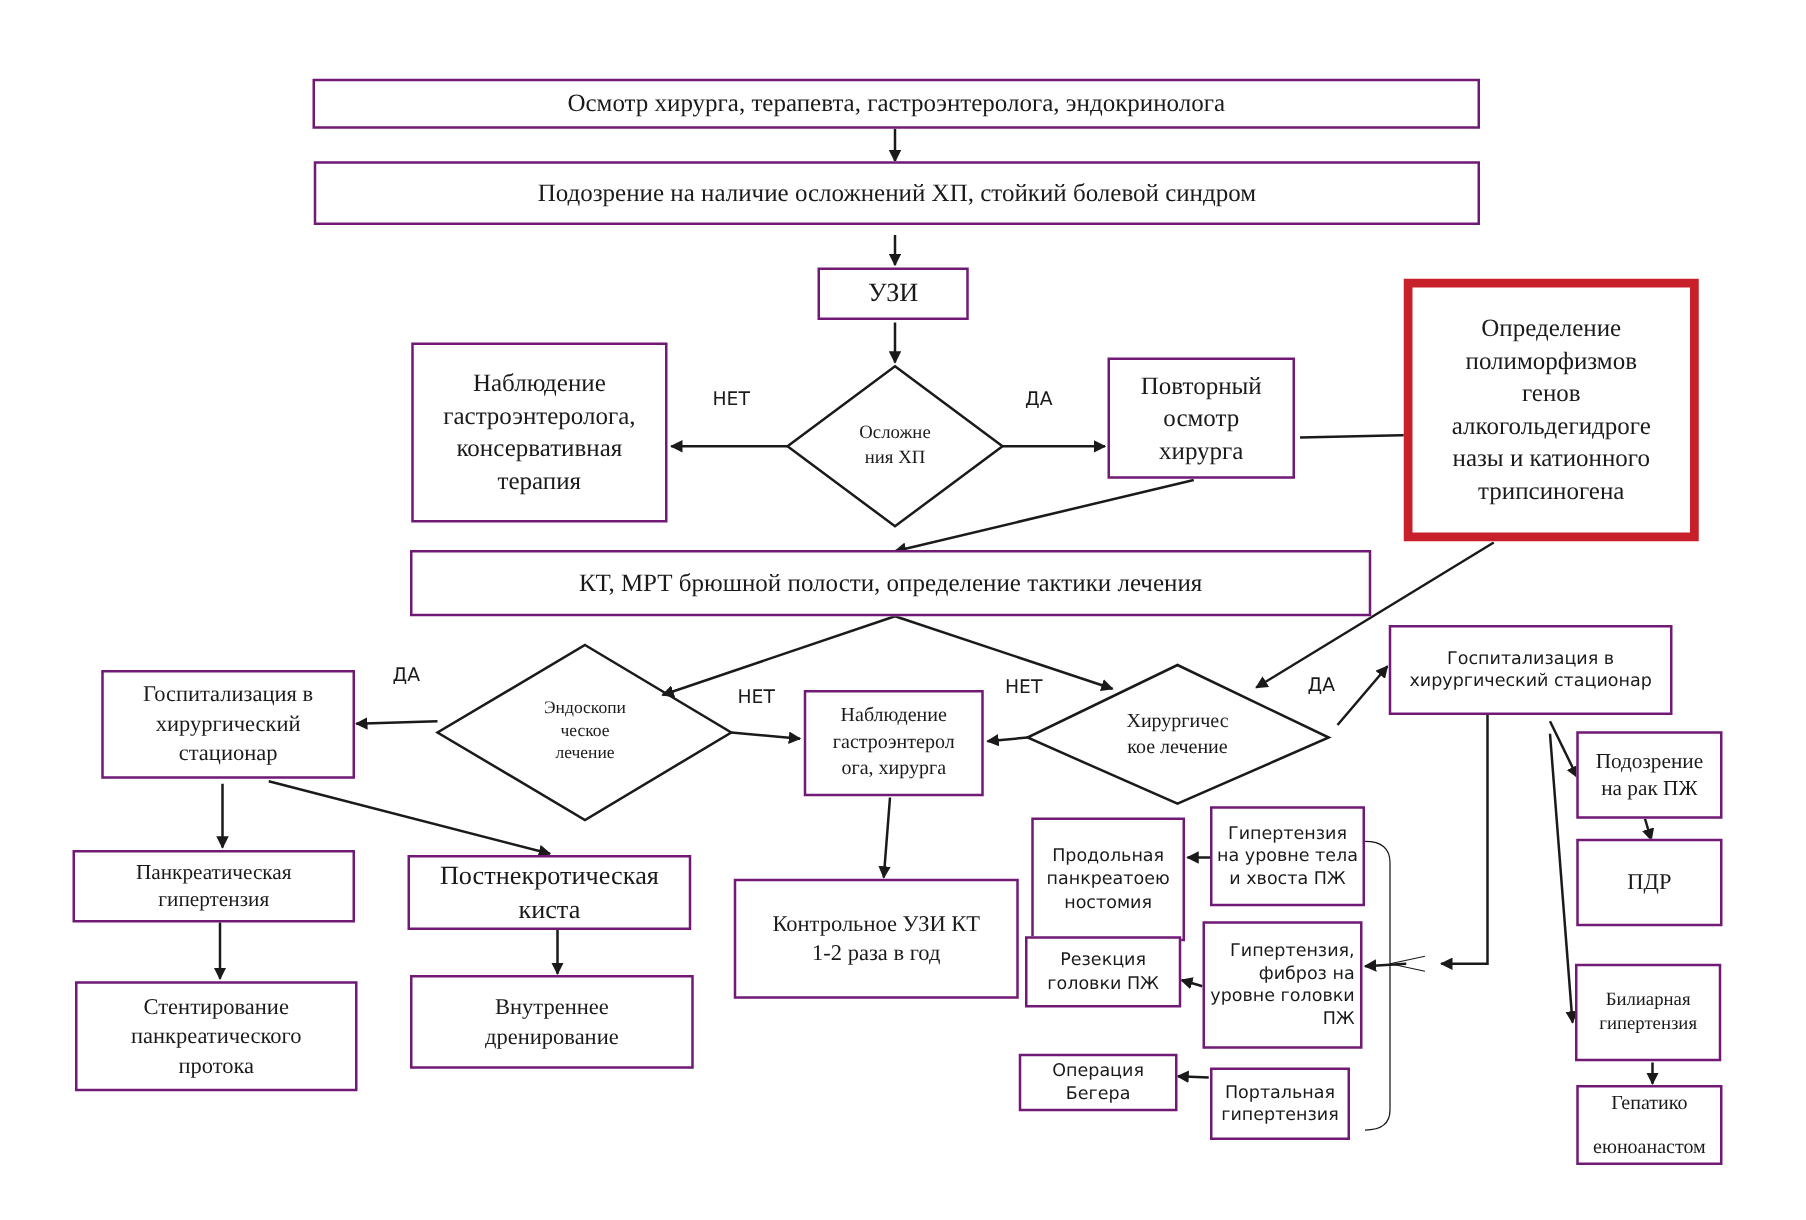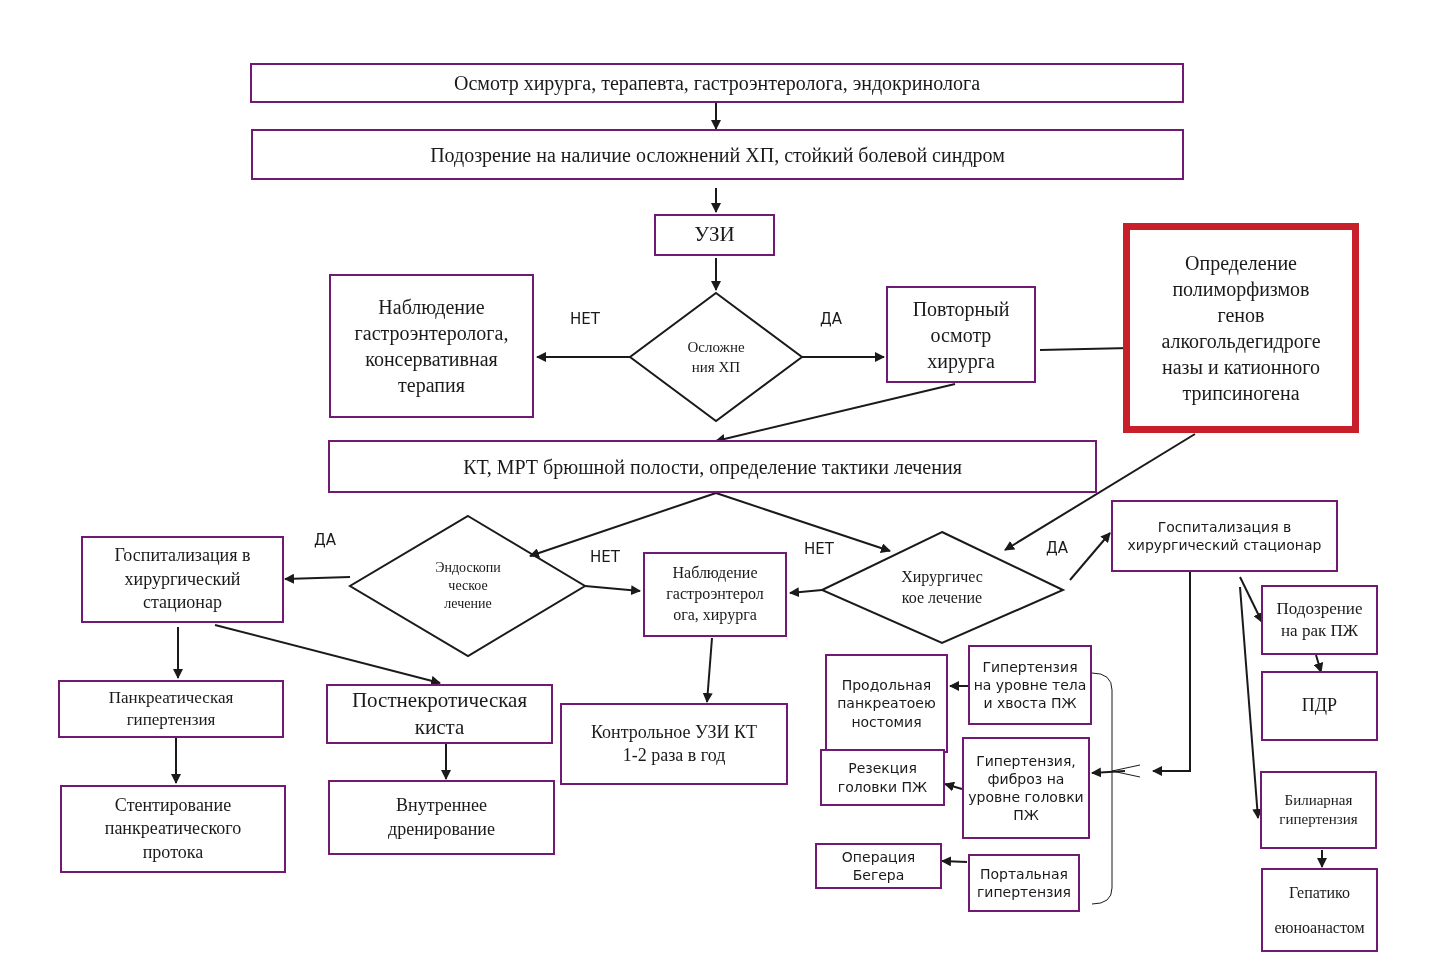--- a/index.html
+++ b/index.html
@@ -102,46 +102,46 @@
 
 <div class="box" style="left:58px;top:680px;width:226px;height:58px;font-size:17px;">Панкреатическая
 гипертензия</div>
 <div class="box" style="left:326px;top:684px;width:227px;height:60px;font-size:21px;">Постнекротическая
 киста</div>
 <div class="box" style="left:60px;top:785px;width:226px;height:88px;font-size:18px;">Стентирование
 панкреатического
 протока</div>
 <div class="box" style="left:328px;top:780px;width:227px;height:75px;font-size:18px;">Внутреннее
 дренирование</div>
-<div class="box" style="left:560px;top:703px;width:228px;height:82px;font-size:18px;">Контрольное УЗИ КТ
+<div class="box" style="left:587px;top:703px;width:228px;height:96px;font-size:18px;">Контрольное УЗИ КТ
 1-2 раза в год</div>
 
 <div class="box sans" style="left:825px;top:654px;width:123px;height:99px;font-size:14px;">Продольная
 панкреатоею
 ностомия</div>
 <div class="box sans" style="left:968px;top:645px;width:124px;height:80px;font-size:14px;">Гипертензия
 на уровне тела
 и хвоста ПЖ</div>
 <div class="box sans" style="left:820px;top:749px;width:125px;height:57px;font-size:14px;">Резекция
 головки ПЖ</div>
-<div class="box sans" style="left:962px;top:737px;width:128px;height:102px;font-size:14px;">Гипертензия,
+<div class="box sans" style="left:962px;top:737px;width:128px;height:102px;font-size:14px;text-align:right;">Гипертензия,
 фиброз на
 уровне головки
 ПЖ</div>
 <div class="box sans" style="left:815px;top:843px;width:127px;height:46px;font-size:14px;">Операция
 Бегера</div>
 <div class="box sans" style="left:968px;top:854px;width:112px;height:58px;font-size:14px;">Портальная
 гипертензия</div>
 
 <div class="box" style="left:1261px;top:585px;width:117px;height:70px;font-size:17px;">Подозрение
 на рак ПЖ</div>
 <div class="box" style="left:1261px;top:671px;width:117px;height:70px;font-size:18px;">ПДР</div>
 <div class="box" style="left:1260px;top:771px;width:117px;height:78px;font-size:15px;">Билиарная
 гипертензия</div>
-<div class="box" style="left:1261px;top:868px;width:117px;height:84px;font-size:16px;line-height:1.1;">Гепатико
+<div class="box" style="left:1261px;top:868px;width:117px;height:64px;font-size:16px;line-height:1.1;">Гепатико
 
 еюноанастом</div>
 
 <div class="lbl" style="left:570px;top:310px;">НЕТ</div>
 <div class="lbl" style="left:820px;top:310px;">ДА</div>
 <div class="lbl" style="left:314px;top:531px;">ДА</div>
 <div class="lbl" style="left:590px;top:548px;">НЕТ</div>
 <div class="lbl" style="left:804px;top:540px;">НЕТ</div>
 <div class="lbl" style="left:1046px;top:539px;">ДА</div>
 

